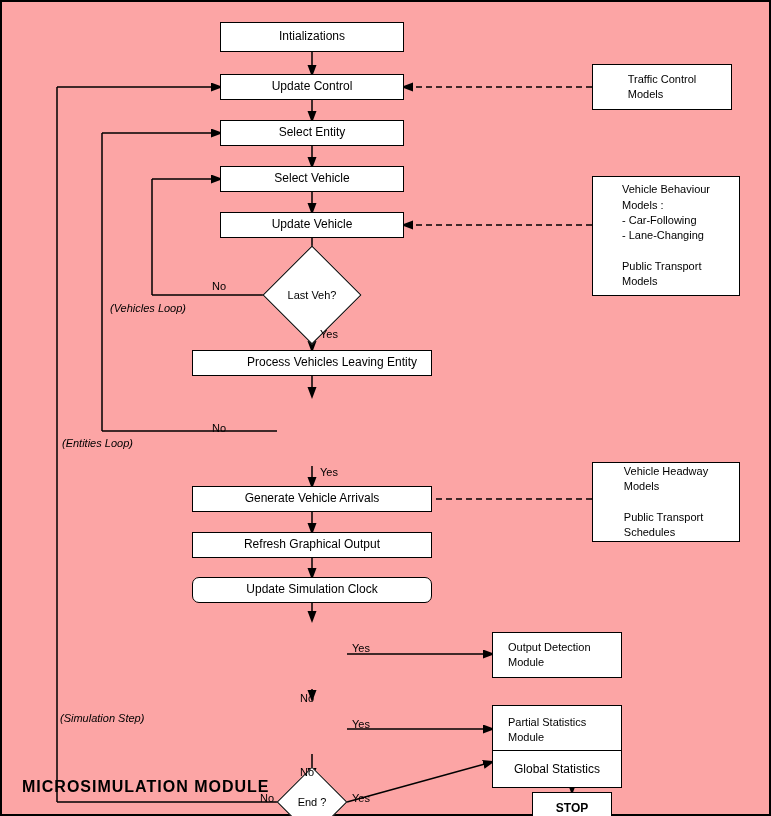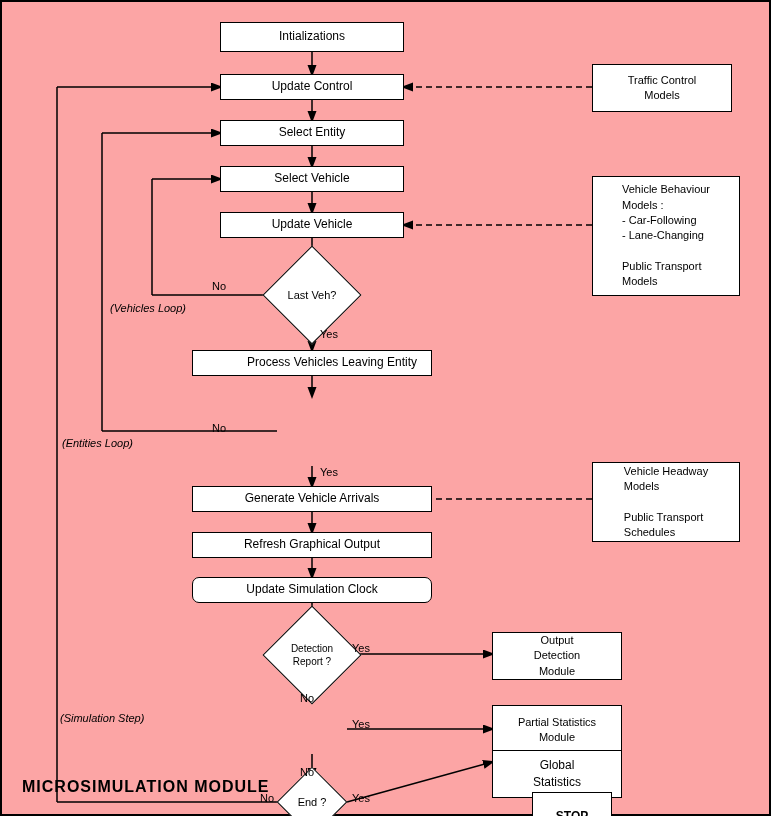--- a/index.html
+++ b/index.html
@@ -59,24 +59,24 @@
       transform: translate(-50%, -50%);
       pointer-events: none;
     }
     .side-box {
       position: absolute;
       border: 1.5px solid #000;
       background: #fff;
       display: flex;
       align-items: center;
       justify-content: center;
-      text-align: center;
+      text-align: left;
       font-size: 11px;
       line-height: 1.4;
-      padding: 23px;
+      padding: 15px;
     }
     .title-text {
       position: absolute;
       font-size: 16px;
       font-weight: bold;
       letter-spacing: 1px;
     }
     
     svg.arrows {
       position: absolute;
@@ -200,24 +200,20 @@
   </div>
 
   <div class="flow-box" style="left:190px; top:530px; width:240px; height:26px;">
     <span>Refresh Graphical Output</span>
   </div>
 
   <div class="flow-box" style="left:190px; top:575px; width:240px; height:26px;border-radius:7px;">
     <span>Update Simulation Clock</span>
   </div>
 
-  <div class="diamond-wrapper" style="left:275px; top:618px; width:70px; height:70px;">
-    <div class="diamond"></div>
-    <span class="diamond-text" style="position:absolute; text-align:center; font-size:10px; top:50%; left:50%; transform:translate(-50%,-50%); width:56px; z-index:3;">Detection Report ?</span>
-  </div>
 
 
   <div class="diamond-wrapper" style="left:275px; top:775px; width:70px; height:50px;">
     <div class="diamond" style="width:50px; height:50px;"></div>
     <span class="diamond-text" style="position:absolute; text-align:center; font-size:11px; top:50%; left:50%; transform:translate(-50%,-50%); width:44px; z-index:3;">End ?</span>
   </div>
 
   <div class="side-box" style="left:490px; top:703px; width:130px; height:50px; font-size:11px;">
     <span>Partial Statistics Module</span>
   </div>

